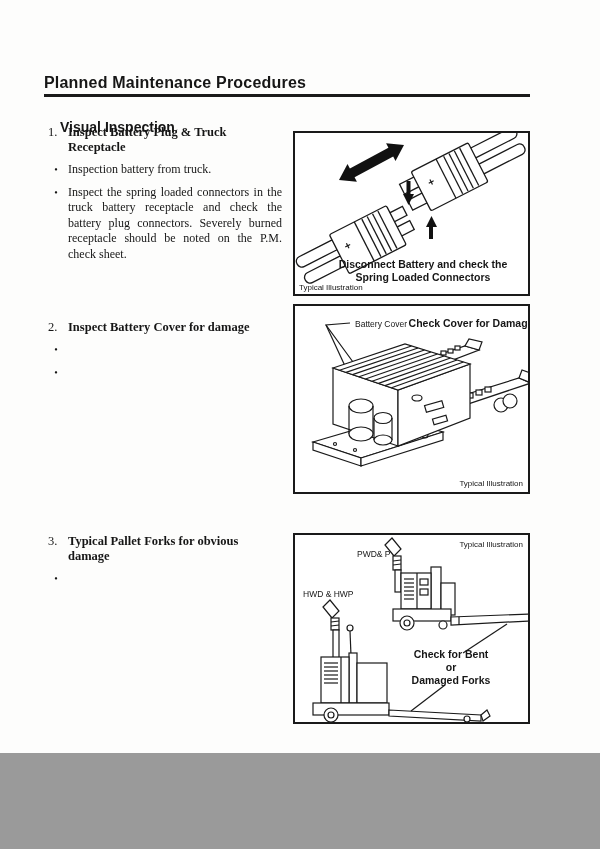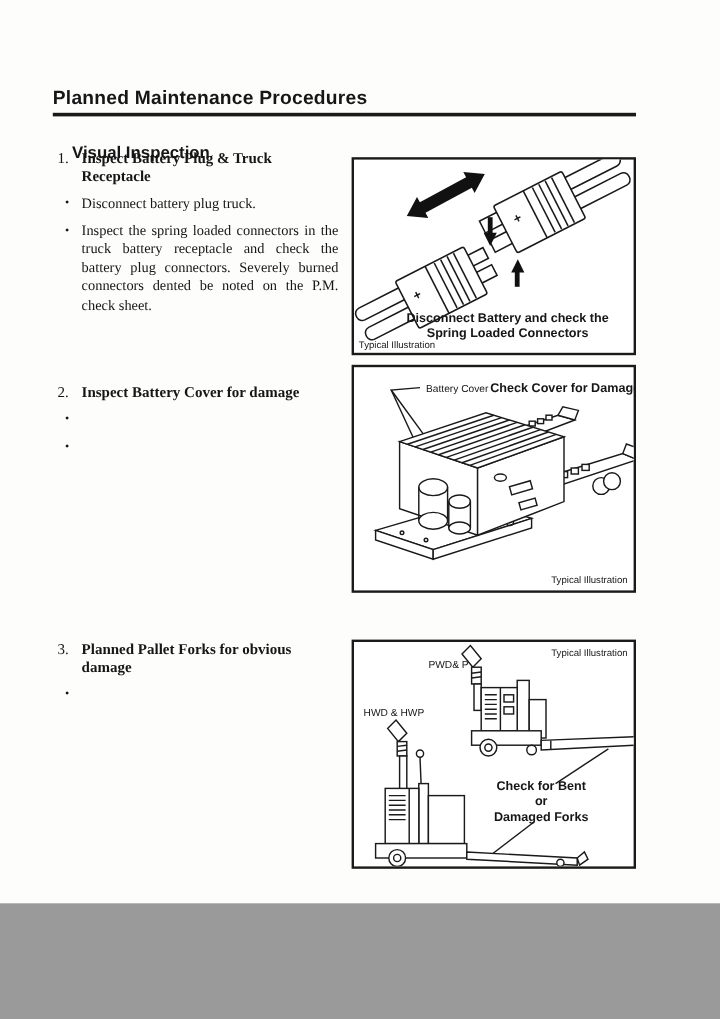--- a/index.html
+++ b/index.html
@@ -42,45 +42,45 @@
   <div class="title-rule"></div>
   <h2 class="section-title">Visual Inspection</h2>
 
   <div class="item" style="top:125px">
     <div class="item-head">
       <span class="num">1.</span>
       <span class="head-text">Inspect Battery Plug &amp; Truck Receptacle</span>
     </div>
     <div class="bullet">
       <span class="marker">•</span>
-      <p>Disconnect battery plug truck.</p>
-    </div>
-    <div class="bullet">
-      <span class="marker">•</span>
-      <p>Inspect the spring loaded connectors in the truck battery receptacle and check the battery plug connectors. Severely burned connectors dented be noted on the P.M. check sheet.</p>
+      <p>Inspection battery from truck.</p>
+    </div>
+    <div class="bullet">
+      <span class="marker">•</span>
+      <p>Inspect the spring loaded connectors in the truck battery receptacle and check the battery plug connectors. Severely burned receptacle should be noted on the P.M. check sheet.</p>
     </div>
   </div>
 
   <div class="item" style="top:320px">
     <div class="item-head">
       <span class="num">2.</span>
       <span class="head-text">Inspect Battery Cover for damage</span>
     </div>
     <div class="bullet">
       <span class="marker">•</span>
     </div>
     <div class="bullet">
       <span class="marker">•</span>
     </div>
   </div>
 
   <div class="item" style="top:534px">
     <div class="item-head">
       <span class="num">3.</span>
-      <span class="head-text">Planned Pallet Forks for obvious damage</span>
+      <span class="head-text">Typical Pallet Forks for obvious damage</span>
     </div>
     <div class="bullet">
       <span class="marker">•</span>
     </div>
   </div>
 
   <div class="fig" id="fig1">
     <svg viewBox="0 0 233 161" preserveAspectRatio="none">
       <g stroke="#1a1a1a" stroke-width="1.3" fill="none">
         <polygon fill="#111" stroke="none" points="44,47 61.9,48.7 59.6,44.3 98.2,23.5 100.5,27.9 109,12 91.1,10.3 93.4,14.7 54.9,35.5 52.5,31.1"></polygon>

